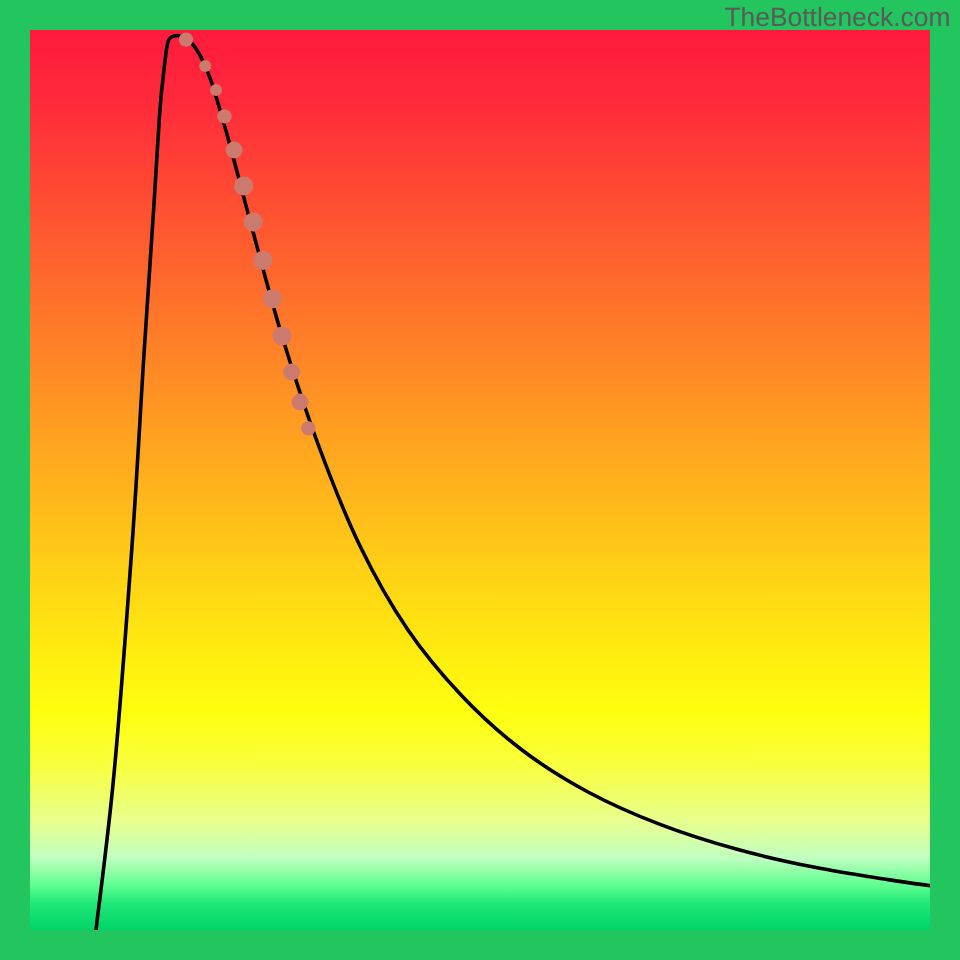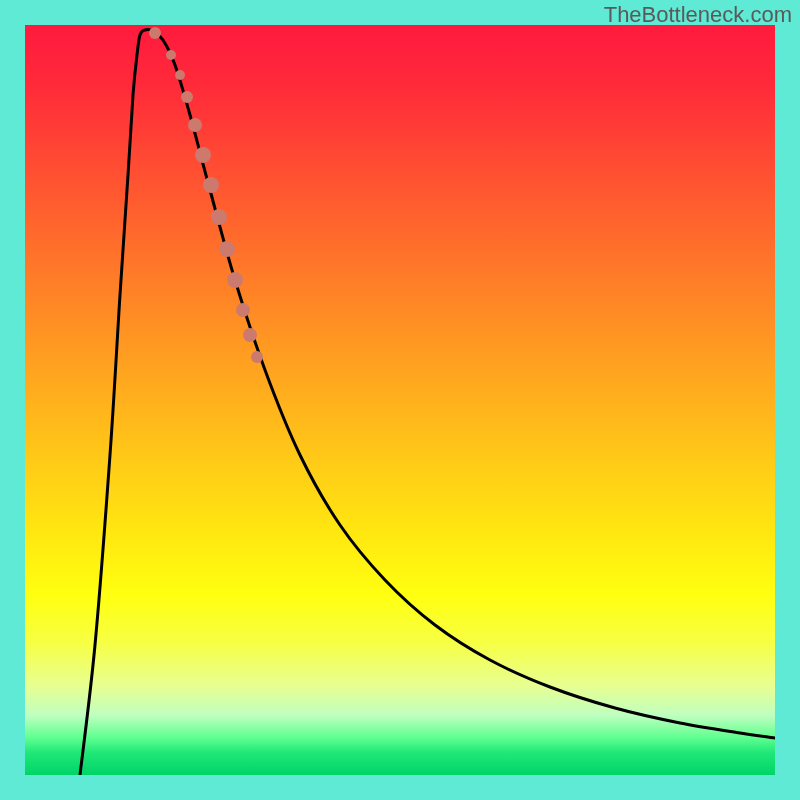--- a/index.html
+++ b/index.html
@@ -9,21 +9,21 @@
     height: 800px;
     overflow: hidden;
     background: #000;
   }
   .frame {
     position: absolute;
     left: 0;
     top: 0;
     width: 800px;
     height: 800px;
-    background: #5eead4;
+    background: #22c55e;
   }
   .plot {
     position: absolute;
     left: 25px;
     top: 25px;
     width: 750px;
     height: 750px;
     background: linear-gradient(to bottom,
       #ff1a3d 0%,
       #ff2a3a 8%,

